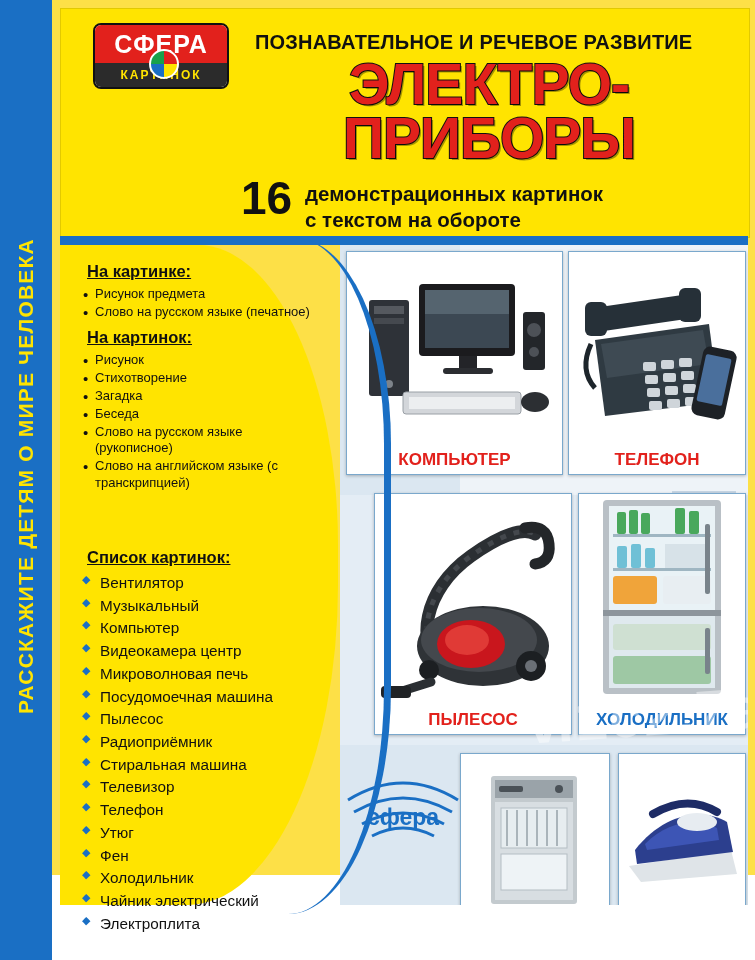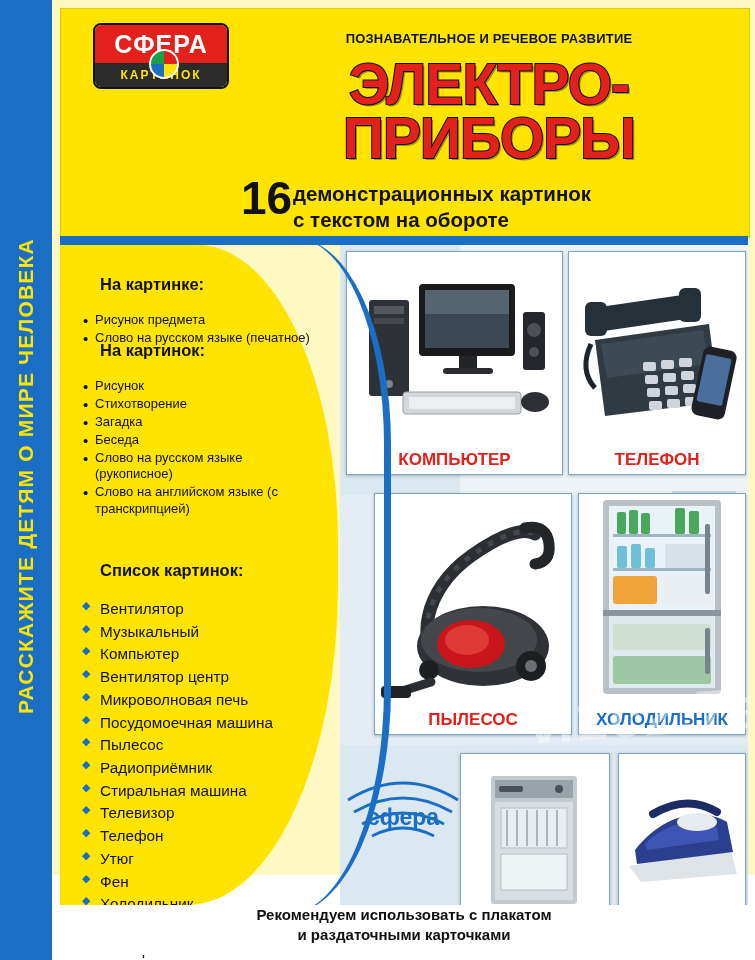--- a/index.html
+++ b/index.html
@@ -9,54 +9,54 @@
   
   .spine{position:absolute;left:0;top:0;width:52px;height:960px;background:#1a6fc4;}
   .spine-text{
     position:absolute;left:-404px;top:450px;width:860px;height:52px;
     transform:rotate(-90deg);transform-origin:center center;
     color:#ffe400;font-weight:bold;font-size:21px;letter-spacing:1.2px;
     display:flex;align-items:center;justify-content:center;white-space:nowrap;
   }
 
   
-  .card{position:absolute;left:52px;top:0;width:703px;height:875px;background:#fef9c3;}
+  .card{position:absolute;left:52px;top:0;width:703px;height:875px;background:#fde047;}
 
   
   .header{position:absolute;left:8px;top:8px;width:688px;height:228px;background:#ffe400;border:1px solid #e2c900;}
   .logo{position:absolute;left:32px;top:14px;width:132px;height:62px;background:#ffffff;border-radius:8px;border:2px solid #111;overflow:hidden;}
   .logo-top{position:absolute;left:0;top:0;width:132px;height:38px;background:#e2211c;color:#fff;font-weight:bold;font-size:25px;letter-spacing:1px;display:flex;align-items:center;justify-content:center;}
   .logo-bot{position:absolute;left:0;top:38px;width:132px;height:24px;background:#2b2b2b;color:#ffe400;font-weight:bold;font-size:12px;letter-spacing:2px;display:flex;align-items:center;justify-content:center;}
   .logo-ball{position:absolute;left:54px;top:24px;width:26px;height:26px;border-radius:50%;
     background:conic-gradient(#e2211c 0 25%, #ffe400 0 50%, #1a6fc4 0 75%, #19a14b 0 100%);border:2px solid #fff;}
 
   .fgos{position:absolute;left:22px;top:88px;width:160px;text-align:center;font-weight:bold;font-size:13px;color:#111;line-height:1.35;}
 
-  .eyebrow{position:absolute;left:178px;top:22px;width:500px;text-align:center;font-weight:bold;font-size:13px;color:#111;letter-spacing:0.2px;}
+  .eyebrow{position:absolute;left:194px;top:22px;width:500px;font-weight:bold;font-size:20px;color:#111;letter-spacing:0.2px;}
 
   .title{position:absolute;left:170px;top:48px;width:516px;text-align:center;}
   .title div{
     font-weight:bold;font-size:57px;line-height:0.95;color:#e2211c;
     -webkit-text-stroke:2px #111;paint-order:stroke fill;letter-spacing:-1px;
     text-shadow:2px 2px 0 rgba(0,0,0,.35);
   }
 
   .count{position:absolute;left:180px;top:162px;font-weight:bold;font-size:46px;color:#111;}
-  .count-text{position:absolute;left:232px;top:172px;width:450px;font-weight:bold;font-size:20.5px;color:#111;line-height:1.25;}
+  .count-text{position:absolute;left:244px;top:172px;width:450px;font-weight:bold;font-size:20.5px;color:#111;line-height:1.25;}
 
   
   .blue-bar{position:absolute;left:8px;top:236px;width:688px;height:9px;background:#1a6fc4;}
 
   
   .panel{position:absolute;left:8px;top:245px;width:278px;height:660px;background:#ffe400;
     border-bottom-right-radius:150px 320px;border-top-right-radius:140px 300px;}
   .curve-line{position:absolute;left:236px;top:238px;width:96px;height:676px;border-right:7px solid #1a6fc4;
     border-top-right-radius:140px 300px;border-bottom-right-radius:150px 330px;}
 
-  .panel h3{margin:18px;font-size:16.5px;font-weight:bold;color:#111;}
+  .panel h3{margin:5px;font-size:16.5px;font-weight:bold;color:#111;text-decoration:underline;}
   .sec1{position:absolute;left:22px;top:12px;width:240px;}
   .sec2{position:absolute;left:22px;top:78px;width:240px;}
   .sec3{position:absolute;left:22px;top:298px;width:250px;}
   .panel ul{margin:4px 0 0 0;padding:0;list-style:none;}
   .panel li{font-size:13px;color:#111;line-height:1.30;margin-bottom:1px;padding-left:13px;position:relative;}
   .panel li:before{content:"•";position:absolute;left:1px;top:-1px;font-size:15px;}
   .panel .lst li{font-size:15.3px;line-height:1.42;padding-left:18px;margin-bottom:1px;}
   .panel .lst li:before{content:"◆";left:0;top:0;font-size:11px;color:#1a6fc4;}
 
   .sfera-mark{position:absolute;left:290px;top:760px;width:122px;height:104px;}
@@ -317,21 +317,21 @@
           <li>Слово на английском языке (с транскрипцией)</li>
         </ul>
       </div>
 
       <div class="sec3">
         <h3>Список картинок:</h3>
         <ul class="lst">
           <li>Вентилятор</li>
           <li>Музыкальный</li>
           <li>Компьютер</li>
-          <li>Вентилятор центр</li>
+          <li>Видеокамера центр</li>
           <li>Микроволновая печь</li>
           <li>Посудомоечная машина</li>
           <li>Пылесос</li>
           <li>Радиоприёмник</li>
           <li>Стиральная машина</li>
           <li>Телевизор</li>
           <li>Телефон</li>
           <li>Утюг</li>
           <li>Фен</li>
           <li>Холодильник</li>
@@ -348,19 +348,15 @@
         <g fill="none" stroke="#1a6fc4" stroke-width="3">
           <path d="M6 40 q55 -34 110 0"></path>
           <path d="M12 52 q49 -28 98 0"></path>
           <path d="M20 64 q41 -22 82 0"></path>
           <path d="M30 76 q31 -16 62 0"></path>
         </g>
       </svg>
       <div class="txt">сфера</div>
     </div>
 
-    <div class="footer">
-      <div>Рекомендуем использовать с плакатом</div>
-      <div>и раздаточными карточками</div>
-    </div>
 
   </div>
 </div>
 
 </body></html>

